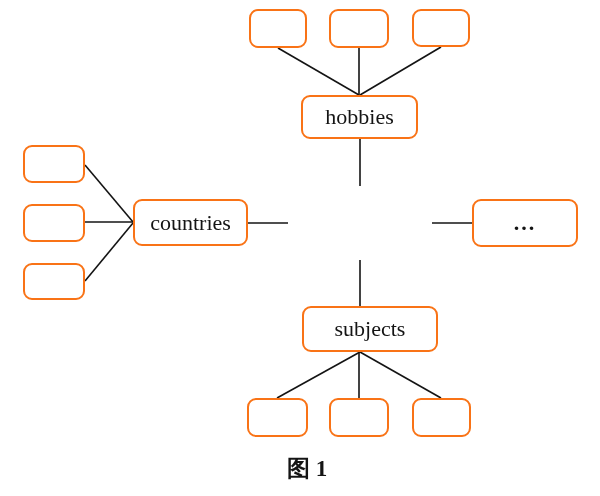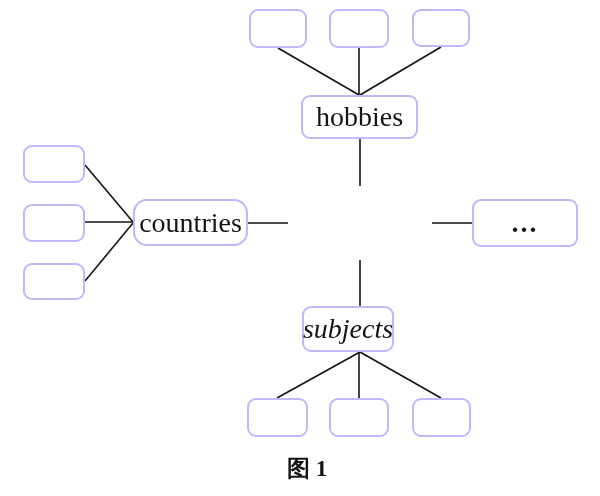--- a/index.html
+++ b/index.html
@@ -18,27 +18,27 @@
   .wires {
     position: absolute;
     left: 0;
     top: 0;
     width: 600px;
     height: 496px;
   }
   .node {
     position: absolute;
     box-sizing: border-box;
-    border: 2px solid #c4b5fd;
+    border: 2px solid #f97316;
     border-radius: 9px;
     background: #ffffff;
     display: flex;
     align-items: center;
     justify-content: center;
-    font-size: 28px;
+    font-size: 22px;
     color: #141414;
     line-height: 1;
   }
   .node.dots {
     letter-spacing: 2px;
     font-weight: 600;
   }
   .caption {
     position: absolute;
     left: 0;
@@ -84,26 +84,26 @@
   <div class="node" style="left:249px; top:9px;  width:58px; height:39px;"></div>
   <div class="node" style="left:329px; top:9px;  width:60px; height:39px;"></div>
   <div class="node" style="left:412px; top:9px;  width:58px; height:38px;"></div>
 
   <div class="node" style="left:301px; top:95px; width:117px; height:44px;">hobbies</div>
 
   <div class="node" style="left:23px; top:145px; width:62px; height:38px;"></div>
   <div class="node" style="left:23px; top:204px; width:62px; height:38px;"></div>
   <div class="node" style="left:23px; top:263px; width:62px; height:37px;"></div>
 
-  <div class="node" style="left:133px; top:199px; width:115px; height:47px;border-radius:14px;">countries</div>
+  <div class="node" style="left:133px; top:199px; width:115px; height:47px;">countries</div>
 
 
   <div class="node dots" style="left:472px; top:199px; width:106px; height:48px;">...</div>
 
-  <div class="node" style="left:302px; top:306px; width:92px; height:46px;font-style:italic;">subjects</div>
+  <div class="node" style="left:302px; top:306px; width:136px; height:46px;">subjects</div>
 
   <div class="node" style="left:247px; top:398px; width:61px; height:39px;"></div>
   <div class="node" style="left:329px; top:398px; width:60px; height:39px;"></div>
   <div class="node" style="left:412px; top:398px; width:59px; height:39px;"></div>
 
   <div class="caption">图 1</div>
 
 </div>
 
 </body></html>

